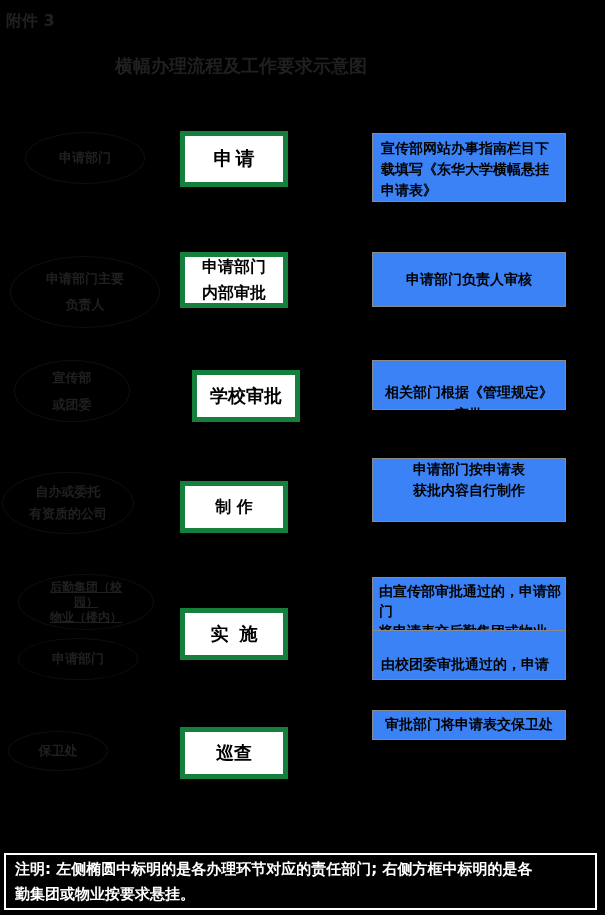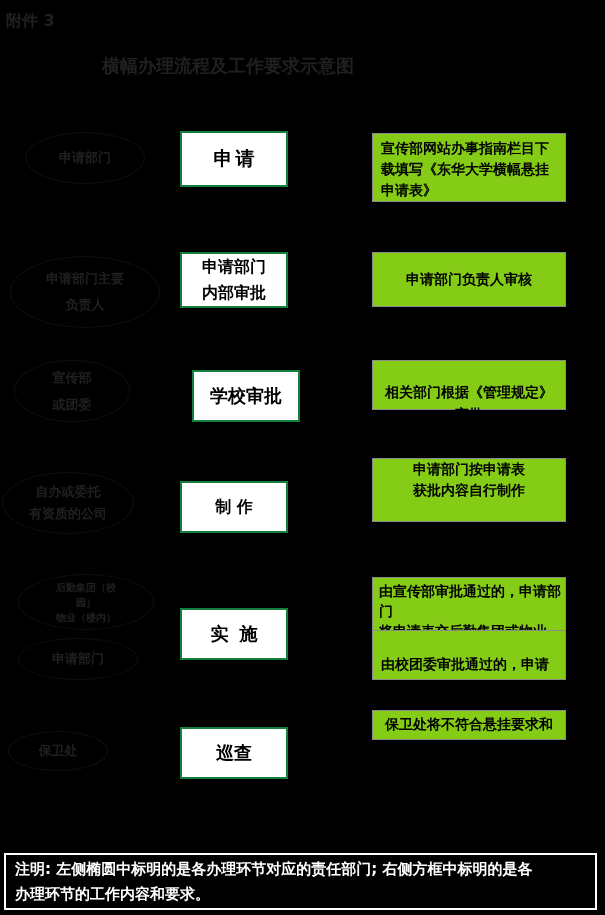--- a/index.html
+++ b/index.html
@@ -2,48 +2,48 @@
 <html><head>
 <meta charset="utf-8">
 <style>
   html,body{margin:0;padding:0;background:#000;}
   .page{position:relative;width:605px;height:915px;background:#000;
         font-family:"DejaVu Sans",sans-serif;overflow:hidden;}
 
   
   .dim{color:#202020;font-weight:bold;position:absolute;white-space:pre-line;}
   .attachment{left:6px;top:11px;font-size:16px;}
-  .title{left:102px;top:54px;width:262px;font-size:18px;}
+  .title{left:110px;top:54px;width:262px;text-align:center;font-size:18px;}
 
   .ellipse{position:absolute;color:#202020;font-weight:bold;text-align:center;
            white-space:pre-line;border:1px solid #0e0e0e;border-radius:50%;
            background:transparent;display:flex;align-items:center;
            justify-content:center;box-sizing:border-box;}
   .r1{left:25px;top:132px;width:120px;height:52px;font-size:13px;}
   .r2{left:10px;top:256px;width:150px;height:72px;font-size:13px;line-height:26px;}
   .r3{left:14px;top:360px;width:116px;height:62px;font-size:13px;line-height:27px;}
   .r4{left:2px;top:472px;width:132px;height:62px;font-size:13px;line-height:22px;}
-  .r5{left:18px;top:574px;width:136px;height:56px;font-size:10px;line-height:15px;}
+  .r5{left:18px;top:574px;width:136px;height:56px;font-size:12px;line-height:15px;text-decoration:underline;}
   .r6{left:18px;top:638px;width:120px;height:42px;font-size:13px;}
   .r7{left:8px;top:731px;width:100px;height:40px;font-size:13px;}
 
   
   .step{position:absolute;left:180px;width:108px;background:#fff;color:#000;
         font-weight:bold;display:flex;align-items:center;justify-content:center;
-        text-align:right;white-space:pre-line;border:2px solid #15803d;
+        text-align:right;white-space:pre-line;border:5px solid #15803d;
         box-sizing:border-box;}
   .s1{top:131px;height:56px;font-size:19px;letter-spacing:3px;padding-left:3px;}
   .s2{top:252px;height:56px;font-size:16px;line-height:26px;}
   .s3{top:370px;height:52px;font-size:18px;margin-left:12px;}
   .s4{top:481px;height:52px;font-size:16px;}
   .s5{top:608px;height:52px;font-size:18px;font-family:Liberation Mono, monospace;}
   .s6{top:727px;height:52px;font-size:18px;}
 
   
-  .desc{position:absolute;left:372px;width:194px;background:#84cc16;color:#000;
+  .desc{position:absolute;left:372px;width:194px;background:#3b82f6;color:#000;
         font-weight:bold;font-size:14px;box-sizing:border-box;
         border:1px solid #8a8a8a;white-space:pre-line;}
   .desc.center{display:flex;align-items:center;justify-content:center;text-align:center;}
   .d1{top:133px;height:69px;line-height:21px;padding:4px 8px;}
   .d2{top:252px;height:55px;}
   .d3{top:360px;height:50px;line-height:22px;text-align:center;padding-top:20px;}
   .d4{top:458px;height:64px;line-height:21px;text-align:center;}
   .d5{top:533px;height:95px;line-height:20px;padding:3px 4px 3px 6px;margin-top:44px;}
   .d6{top:630px;height:50px;line-height:26px;padding:20px 8px;}
   .d7{top:710px;height:30px;}
@@ -93,18 +93,18 @@
 审批</div>
   <div class="desc d4">申请部门按申请表
 获批内容自行制作</div>
   <div class="desc d5">由宣传部审批通过的，申请部门
 将申请表交后勤集团或物业，后
 勤集团或物业按要求悬挂，并按
 期摘除</div>
   <div class="desc d6">由校团委审批通过的，申请
 部门自行按照要求悬挂，并
 按期摘除</div>
-  <div class="desc d7 center">保卫处将不符合悬挂要求和</div>
+  <div class="desc d7 center">审批部门将申请表交保卫处</div>
 
   <div class="note">注明: 左侧椭圆中标明的是各办理环节对应的责任部门; 右侧方框中标明的是各
-办理环节的工作内容和要求。</div>
+勤集团或物业按要求悬挂。</div>
 
 </div>
 
 </body></html>

